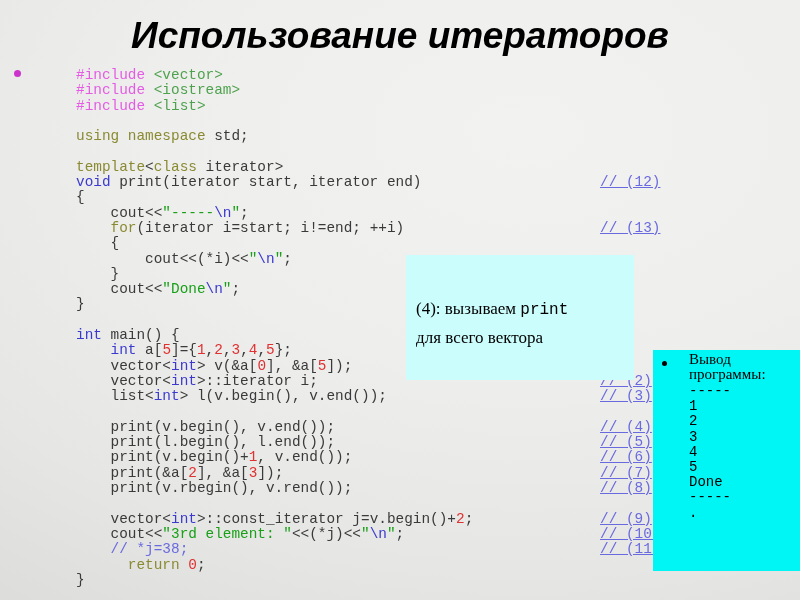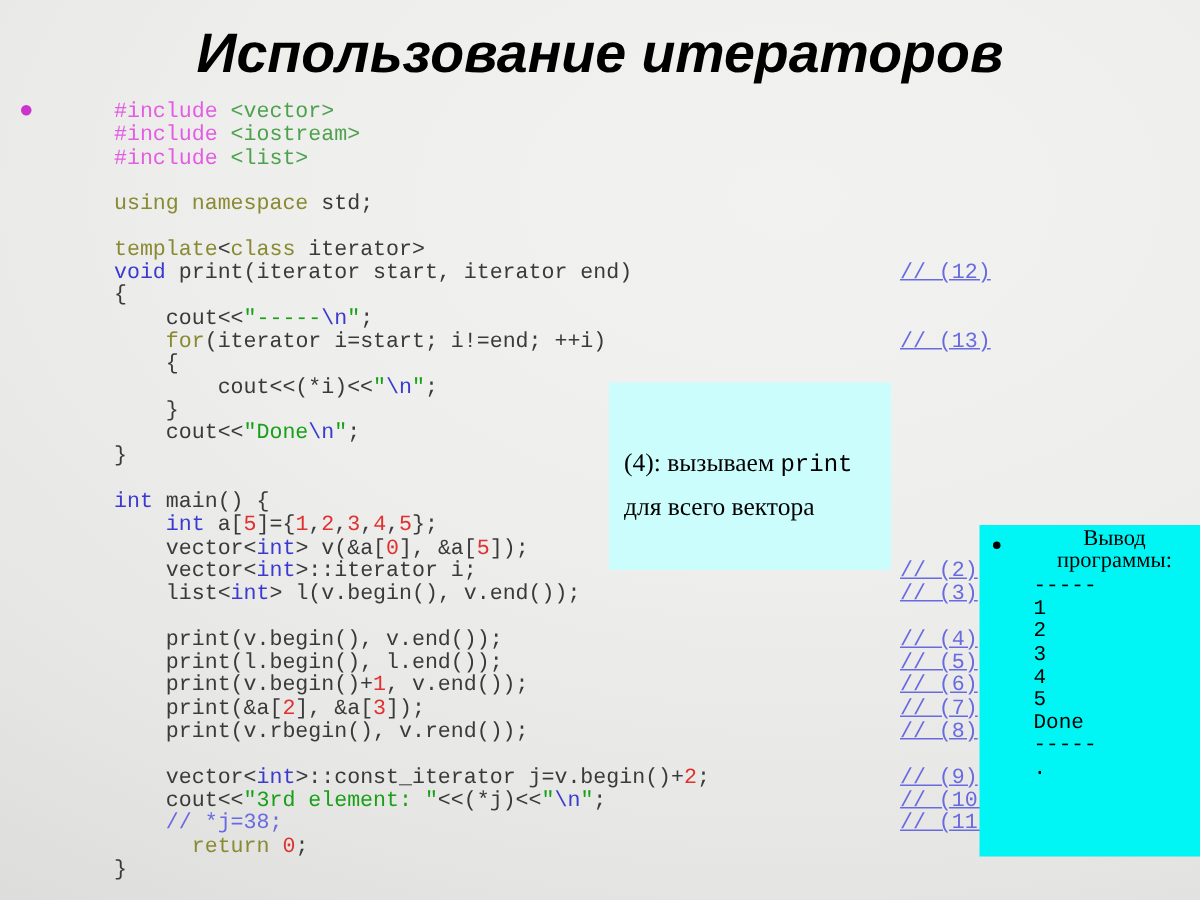--- a/index.html
+++ b/index.html
@@ -83,21 +83,21 @@
     height: 7px;
     border-radius: 50%;
     background: #cc33cc;
   }
 
   
   #callout {
     position: absolute;
     left: 406px;
     top: 255px;
-    width: 188px;
+    width: 228px;
     height: 125px;
     background: #ccfdfd;
   }
   #callout .ctext {
     position: absolute;
     left: 10px;
     top: 40px;
     width: 220px;
     font-family: "Liberation Serif", serif;
     font-size: 17px;
@@ -130,21 +130,20 @@
   #output-heading {
     position: absolute;
     left: 36px;
     top: 2px;
     width: 108px;
     font-family: "Liberation Serif", serif;
     font-size: 15px;
     line-height: 15px;
     font-weight: normal;
     color: #000000;
-    text-align: center;
   }
   #output-lines {
     position: absolute;
     left: 36px;
     top: 34px;
     font-family: "Liberation Mono", "DejaVu Sans Mono", monospace;
     font-size: 14px;
     line-height: 15.2px;
     color: #000000;
     white-space: pre;

